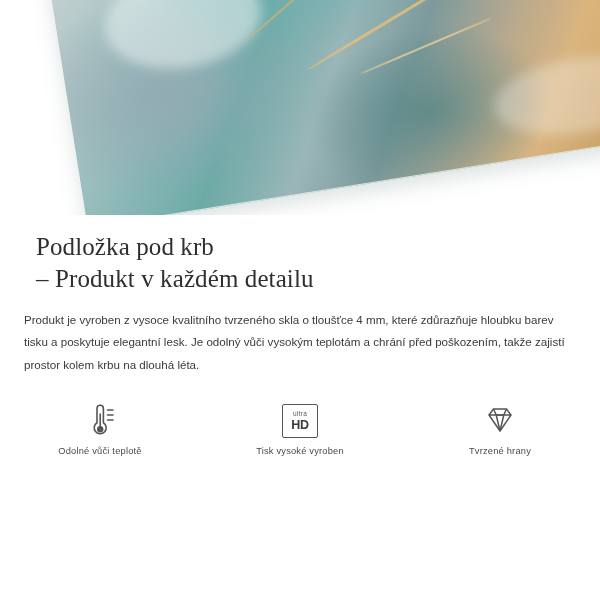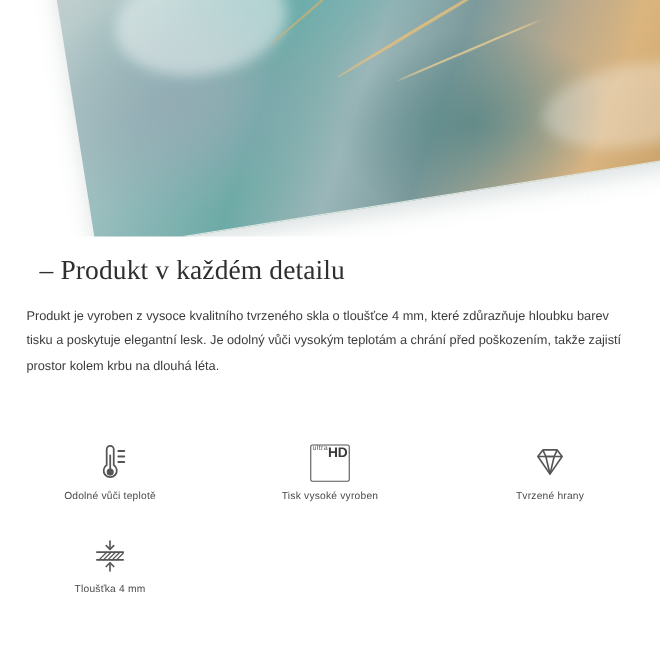--- a/index.html
+++ b/index.html
@@ -209,21 +209,22 @@
     letter-spacing: 0.2px;
     margin-top: 2px;
   }
   svg { display: block; }
   .hd-box {
     width: 34px;
     height: 32px;
     border: 1.6px solid #555;
     border-radius: 2px;
     display: flex;
-    flex-direction: row;
+    flex-direction: column;
+    align-items: center;
     justify-content: center;
     line-height: 1;
   }
   .hd-box .ultra {
     font-size: 6.5px;
     letter-spacing: 0.3px;
     color: #555;
     margin-bottom: 1px;
   }
   .hd-box .hd {
@@ -255,20 +256,21 @@
       </div>
       <div class="sparkle">
         <span class="sparkle-core"></span>
       </div>
       <div class="sparkle-sm"></div>
     </div>
   </div>
 
   <div class="content">
     <h1 class="headline">
+      <span>Podložka pod krb</span>
       <span class="l2">– Produkt v každém detailu</span>
     </h1>
     <p class="paragraph">Produkt je vyroben z vysoce kvalitního tvrzeného skla o tloušťce 4 mm, které zdůrazňuje hloubku barev tisku a poskytuje elegantní lesk. Je odolný vůči vysokým teplotám a chrání před poškozením, takže zajistí prostor kolem krbu na dlouhá léta.</p>
   </div>
 
   <div class="features">
 
     <div class="feature">
       <div class="feature-icon">
         <svg width="44" height="44" viewBox="0 0 44 44" fill="none" stroke="#555" stroke-width="1.6" stroke-linecap="round">
@@ -301,34 +303,16 @@
           <path d="M11 16 L15.5 10 H28.5 L33 16"></path>
           <path d="M15.5 10 L18.2 16 L22 32"></path>
           <path d="M28.5 10 L25.8 16 L22 32"></path>
           <path d="M18.2 16 H25.8"></path>
         </svg>
       </div>
       <div class="feature-label">Tvrzené hrany</div>
     </div>
 
 
-    <div class="feature">
-      <div class="feature-icon">
-        <svg width="44" height="44" viewBox="0 0 44 44" fill="none" stroke="#555" stroke-width="1.5" stroke-linecap="round" stroke-linejoin="round">
-          <line x1="22" y1="9" x2="22" y2="16"></line>
-          <path d="M18.6 13 L22 16.4 L25.4 13"></path>
-          <line x1="10" y1="19" x2="34" y2="19"></line>
-          <line x1="10" y1="26" x2="34" y2="26"></line>
-          <line x1="12" y1="26" x2="19" y2="19" stroke-width="1.2"></line>
-          <line x1="16" y1="26" x2="23" y2="19" stroke-width="1.2"></line>
-          <line x1="20" y1="26" x2="27" y2="19" stroke-width="1.2"></line>
-          <line x1="24" y1="26" x2="31" y2="19" stroke-width="1.2"></line>
-          <line x1="28" y1="26" x2="34" y2="20" stroke-width="1.2"></line>
-          <line x1="22" y1="36" x2="22" y2="29"></line>
-          <path d="M18.6 32 L22 28.6 L25.4 32"></path>
-        </svg>
-      </div>
-      <div class="feature-label">Tloušťka 4 mm</div>
-    </div>
 
   </div>
 
 </div>
 
 </body></html>

